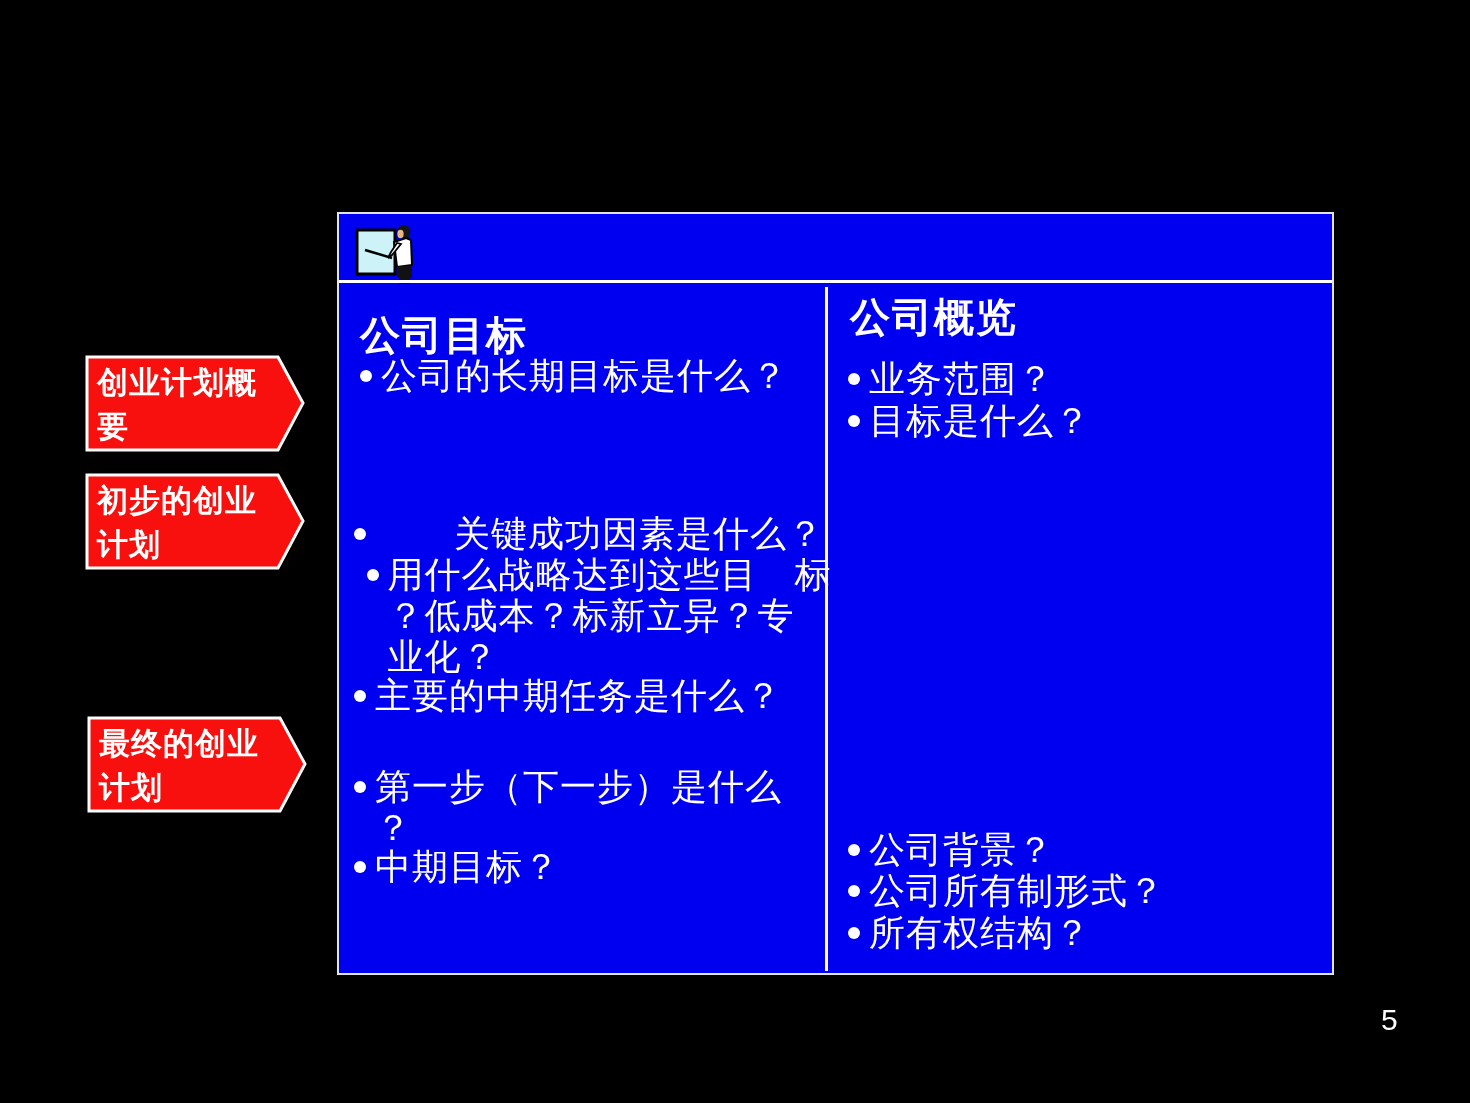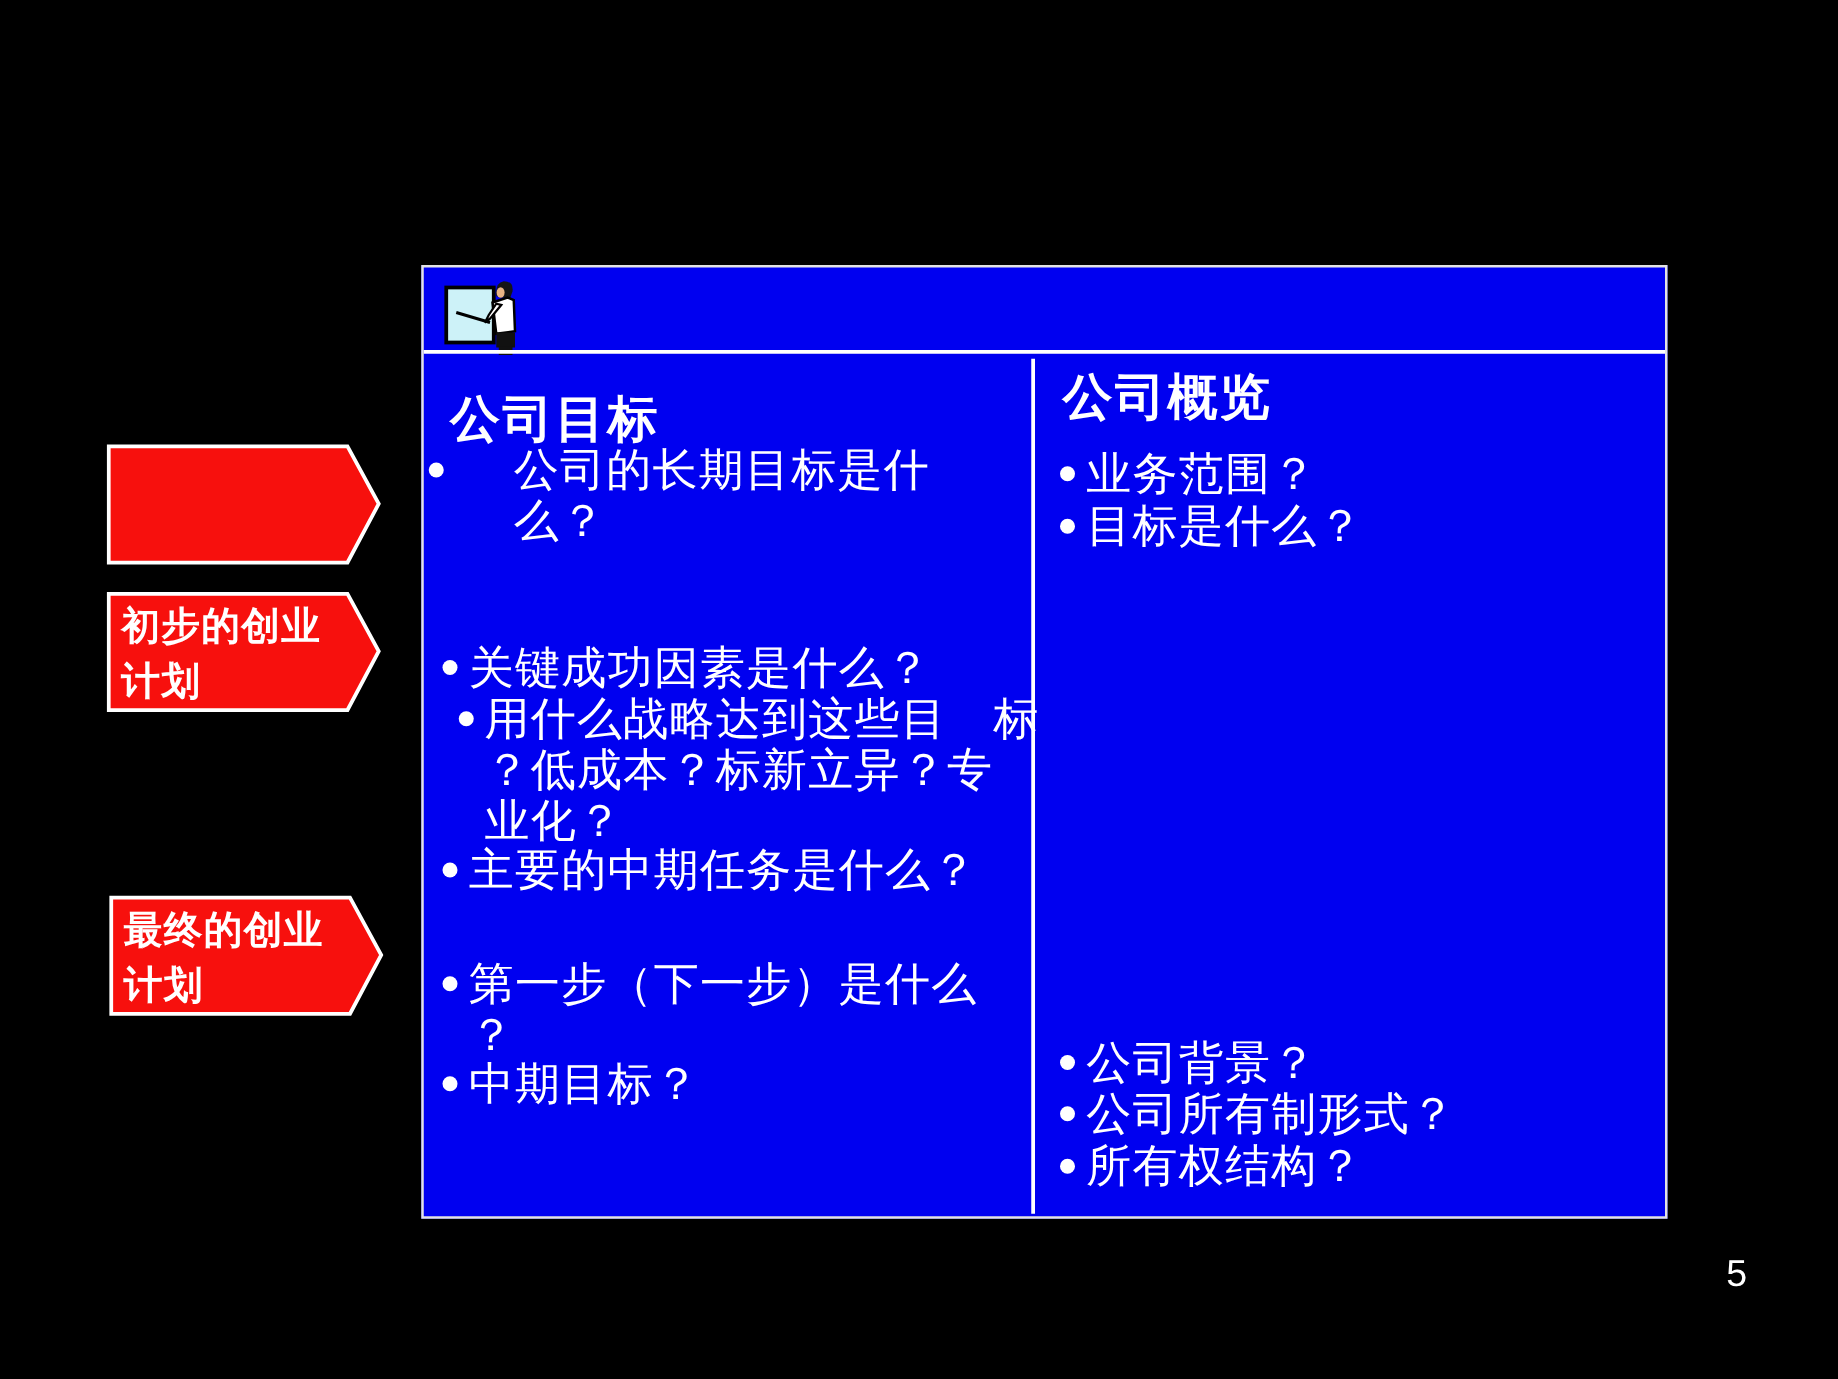--- a/index.html
+++ b/index.html
@@ -38,20 +38,22 @@
 </style>
 </head>
 <body>
 
 <div class="slide">
 
   <div class="arrow" style="left:85px;top:355px;">
     <svg width="220" height="97" viewBox="0 0 220 97">
       <polygon class="arrow-poly" points="2,2 193,2 218,48 193,95 2,95" fill="#F7100D" stroke="#FFFFFF" stroke-width="3"></polygon>
     </svg>
+    <div class="arrow-label">创业计划概
+要</div>
   </div>
   <div class="arrow" style="left:85px;top:473px;">
     <svg width="220" height="97" viewBox="0 0 220 97">
       <polygon class="arrow-poly" points="2,2 193,2 218,48 193,95 2,95" fill="#F7100D" stroke="#FFFFFF" stroke-width="3"></polygon>
     </svg>
     <div class="arrow-label">初步的创业
 计划</div>
   </div>
   <div class="arrow" style="left:87px;top:716px;">
     <svg width="220" height="97" viewBox="0 0 220 97">
@@ -73,25 +75,25 @@
       <path d="M46 22 L37 33 L33 36 L36 30 L42 21 Z" fill="#FFFFFF" stroke="#000000" stroke-width="1.8"></path>
       <rect x="42" y="44" width="15" height="12" fill="#111111"></rect>
       <rect x="44" y="55" width="11" height="7" fill="#111111"></rect>
     </svg>
 
     <div class="sep-h"></div>
     <div class="sep-v"></div>
 
     <div class="col-heading" style="left:21px;top:78px;margin-top:16px;">公司目标</div>
 
-    <div class="bullet" style="left:4px;top:141px;width:470px;gap:47px;">
+    <div class="bullet" style="left:21px;top:141px;width:470px;">
       <span class="dot"></span>
       <span class="btext">公司的长期目标是什么？</span>
     </div>
-    <div class="bullet" style="left:15px;top:299px;width:470px;">
+    <div class="bullet" style="left:15px;top:299px;width:470px;justify-content:space-between;">
       <span class="dot"></span>
       <span class="btext">关键成功因素是什么？</span>
     </div>
     <div class="bullet" style="left:15px;top:340px;width:490px;justify-content:center;">
       <span class="dot"></span>
       <span class="btext">用什么战略达到这些目　标
 ？低成本？标新立异？专
 业化？</span>
     </div>
     <div class="bullet" style="left:15px;top:461px;width:480px;">

